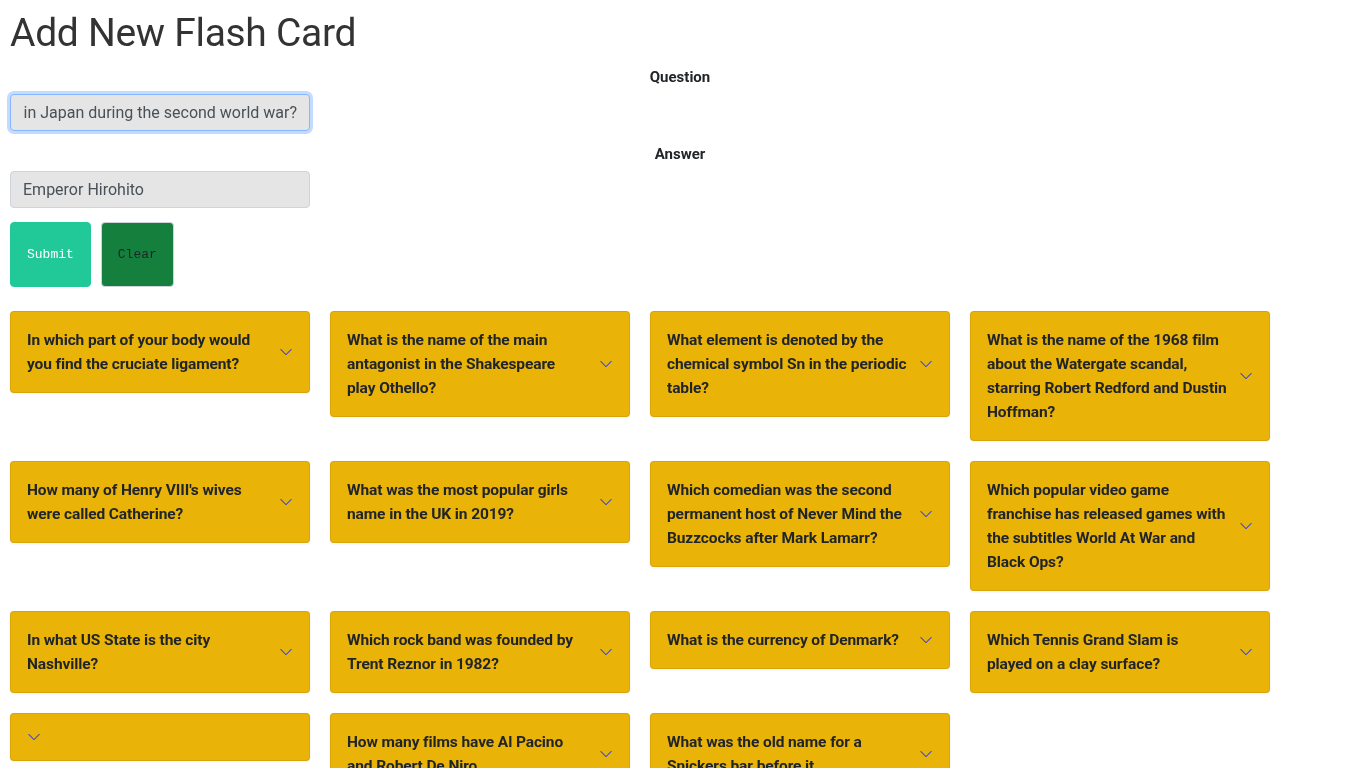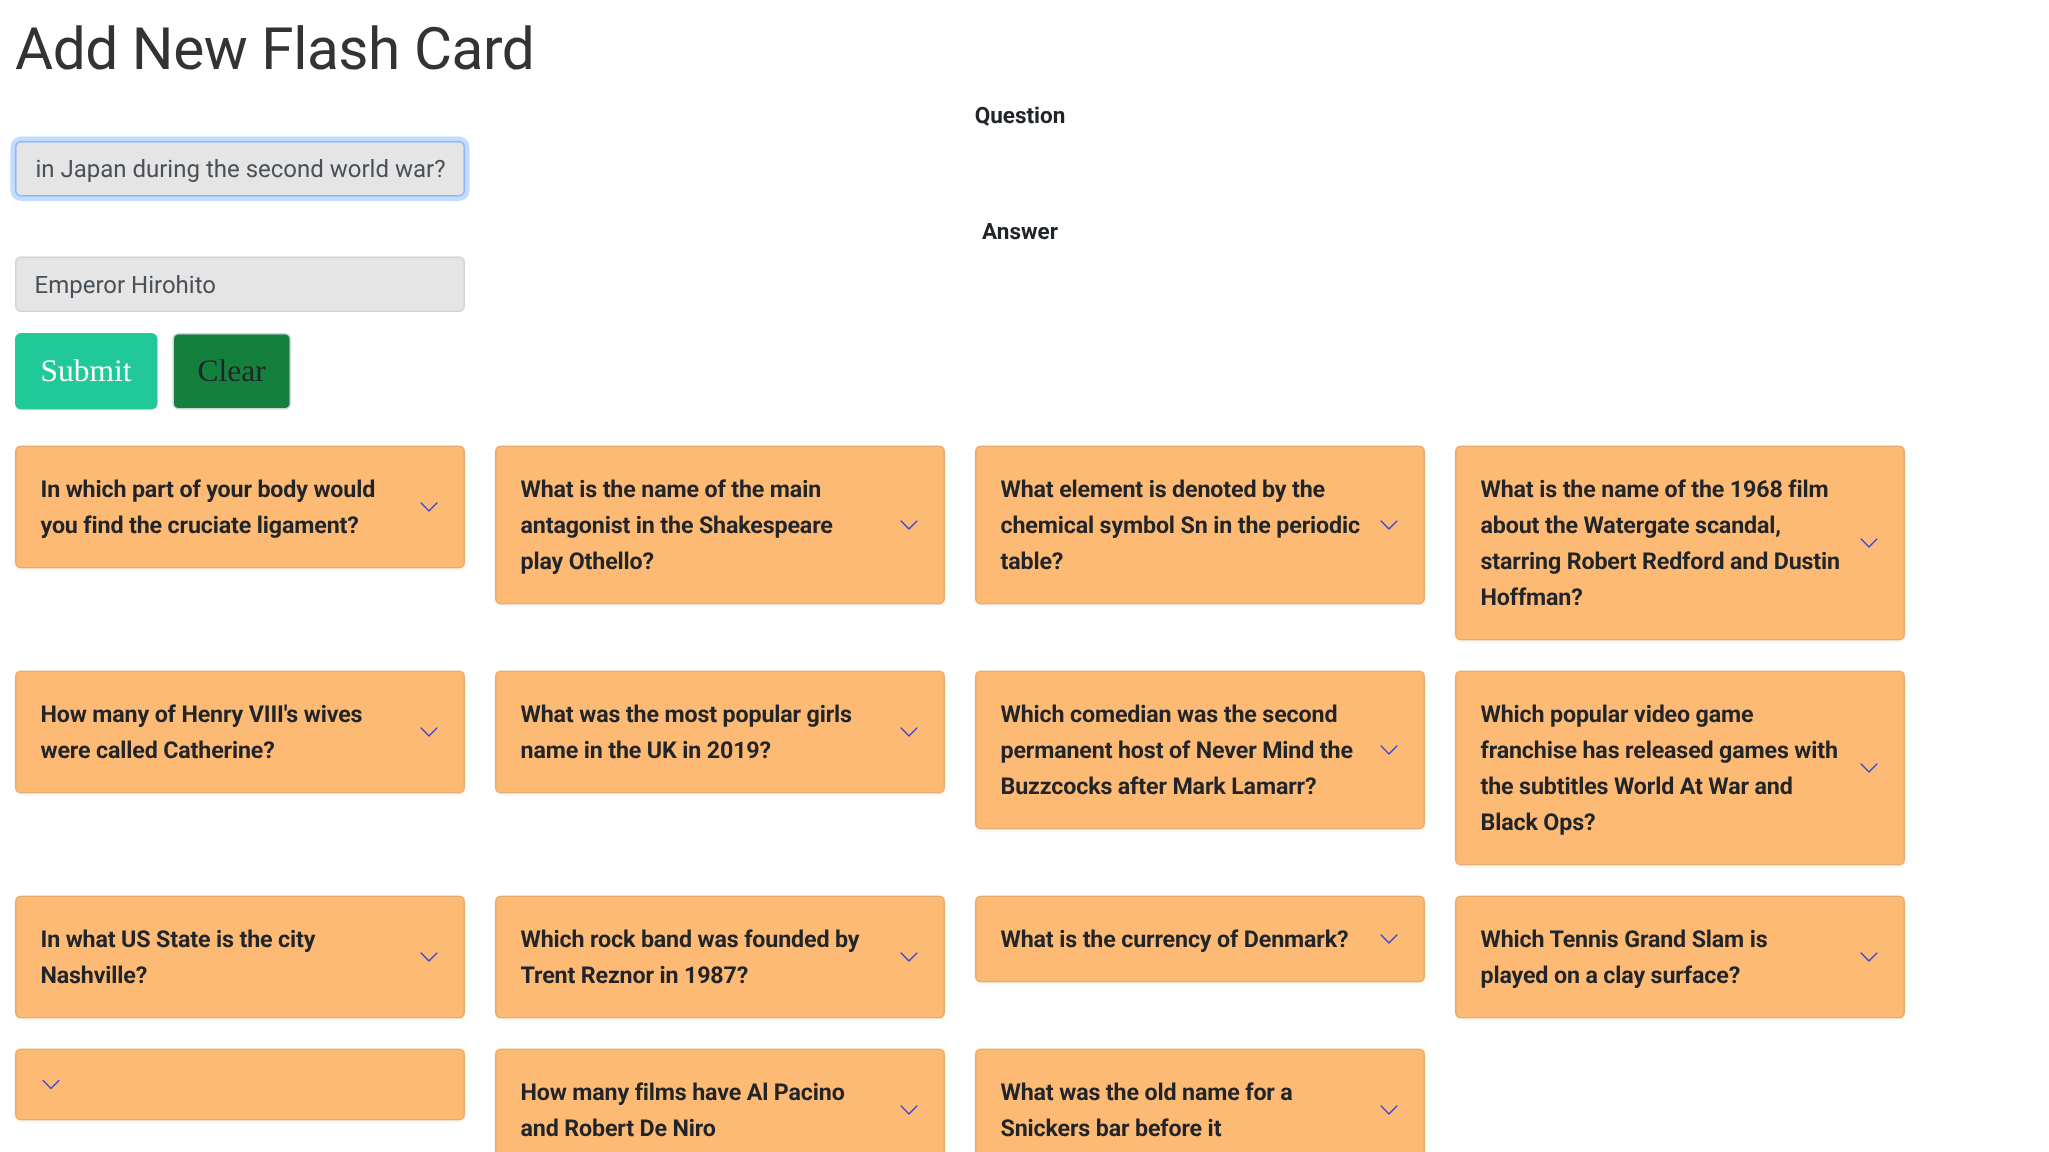--- a/index.html
+++ b/index.html
@@ -51,44 +51,44 @@
   border-color: #86b7fe;
   box-shadow: 0 0 0 3px rgba(13,110,253,.25);
   text-align: right;
 }
 .button-row {
   display: flex;
   gap: 10px;
   margin-bottom: 24px;
 }
 .btn {
-  padding: 12px 16px;
-  font-size: 21px;
+  padding: 24px 16px;
+  font-size: 13px;
   border-radius: 4px;
   cursor: pointer;
-  font-family: Liberation Serif, serif;
+  font-family: Liberation Mono, monospace;
 }
 .btn-submit {
   background: #20c997;
   color: #fff;
   border: 1px solid #20c997;
 }
 .btn-clear {
   background: #15803d;
   color: #212529;
   border: 1px solid #ced4da;
 }
 .cards-grid {
   display: grid;
   grid-template-columns: repeat(4, 300px);
   gap: 20px;
   align-items: start;
 }
 .card {
-  background: #fdba74;
+  background: #eab308;
   border: 1px solid rgba(0,0,0,.08);
   border-radius: 4px;
   padding: 16px;
   display: flex;
   justify-content: space-between;
   align-items: center;
   gap: 12px;
   box-shadow: 0 1px 3px rgba(0,0,0,0.06);
 }
 .card-text {
@@ -198,21 +198,21 @@
       </div>
       <div class="card">
         <div class="card-text">In what US State is the city Nashville?</div>
         <div class="chevron-icon">
           <svg viewBox="0 0 16 16" fill="currentColor">
             <path d="M1.646 4.646a.5.5 0 0 1 .708 0L8 10.293l5.646-5.647a.5.5 0 0 1 .708.708l-6 6a.5.5 0 0 1-.708 0l-6-6a.5.5 0 0 1 0-.708z"></path>
           </svg>
         </div>
       </div>
       <div class="card">
-        <div class="card-text">Which rock band was founded by Trent Reznor in 1987?</div>
+        <div class="card-text">Which rock band was founded by Trent Reznor in 1982?</div>
         <div class="chevron-icon">
           <svg viewBox="0 0 16 16" fill="currentColor">
             <path d="M1.646 4.646a.5.5 0 0 1 .708 0L8 10.293l5.646-5.647a.5.5 0 0 1 .708.708l-6 6a.5.5 0 0 1-.708 0l-6-6a.5.5 0 0 1 0-.708z"></path>
           </svg>
         </div>
       </div>
       <div class="card">
         <div class="card-text">What is the currency of Denmark?</div>
         <div class="chevron-icon">
           <svg viewBox="0 0 16 16" fill="currentColor">

